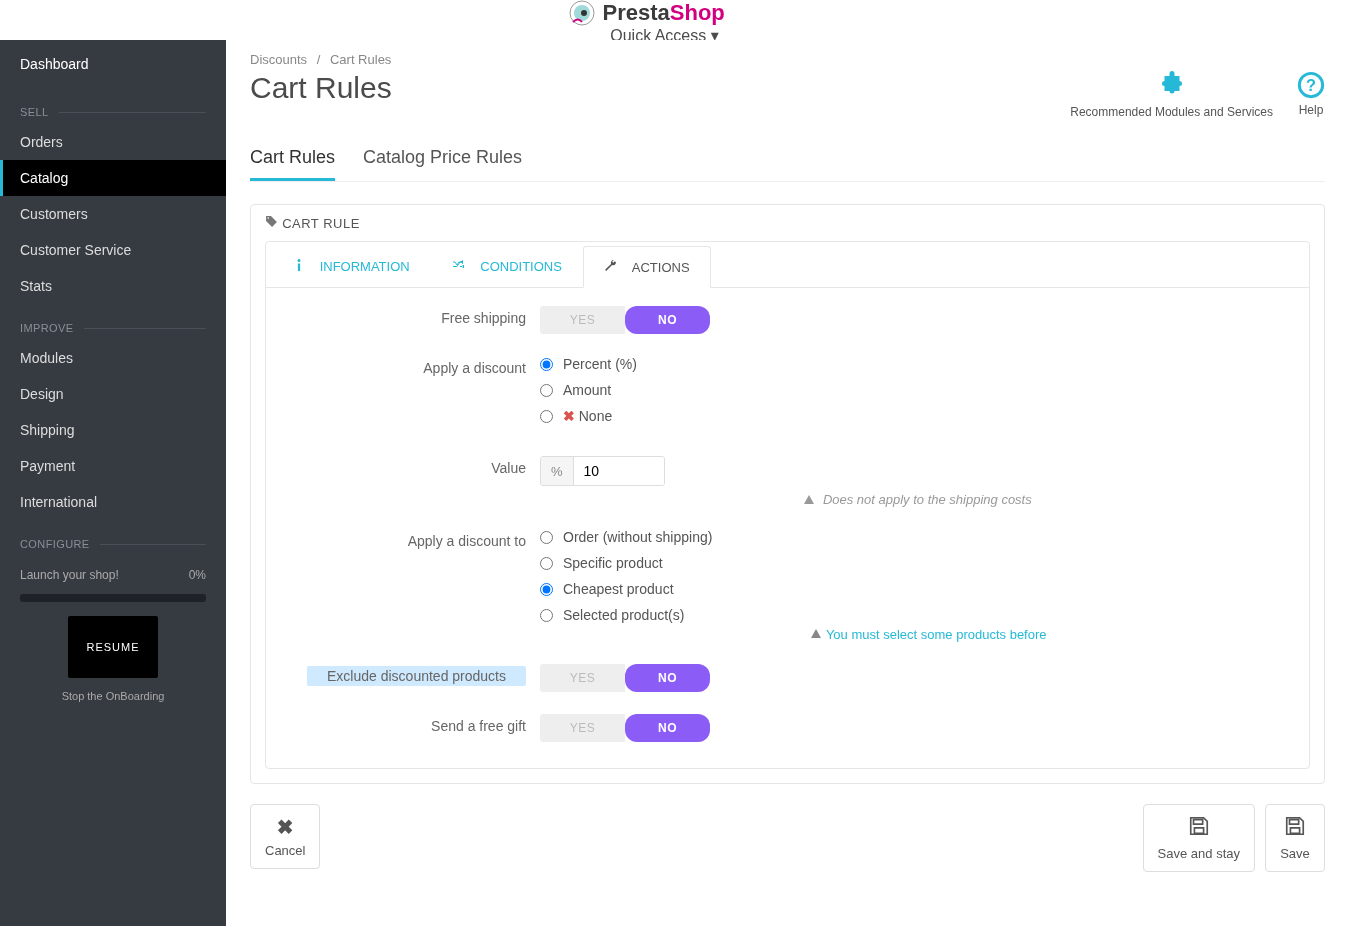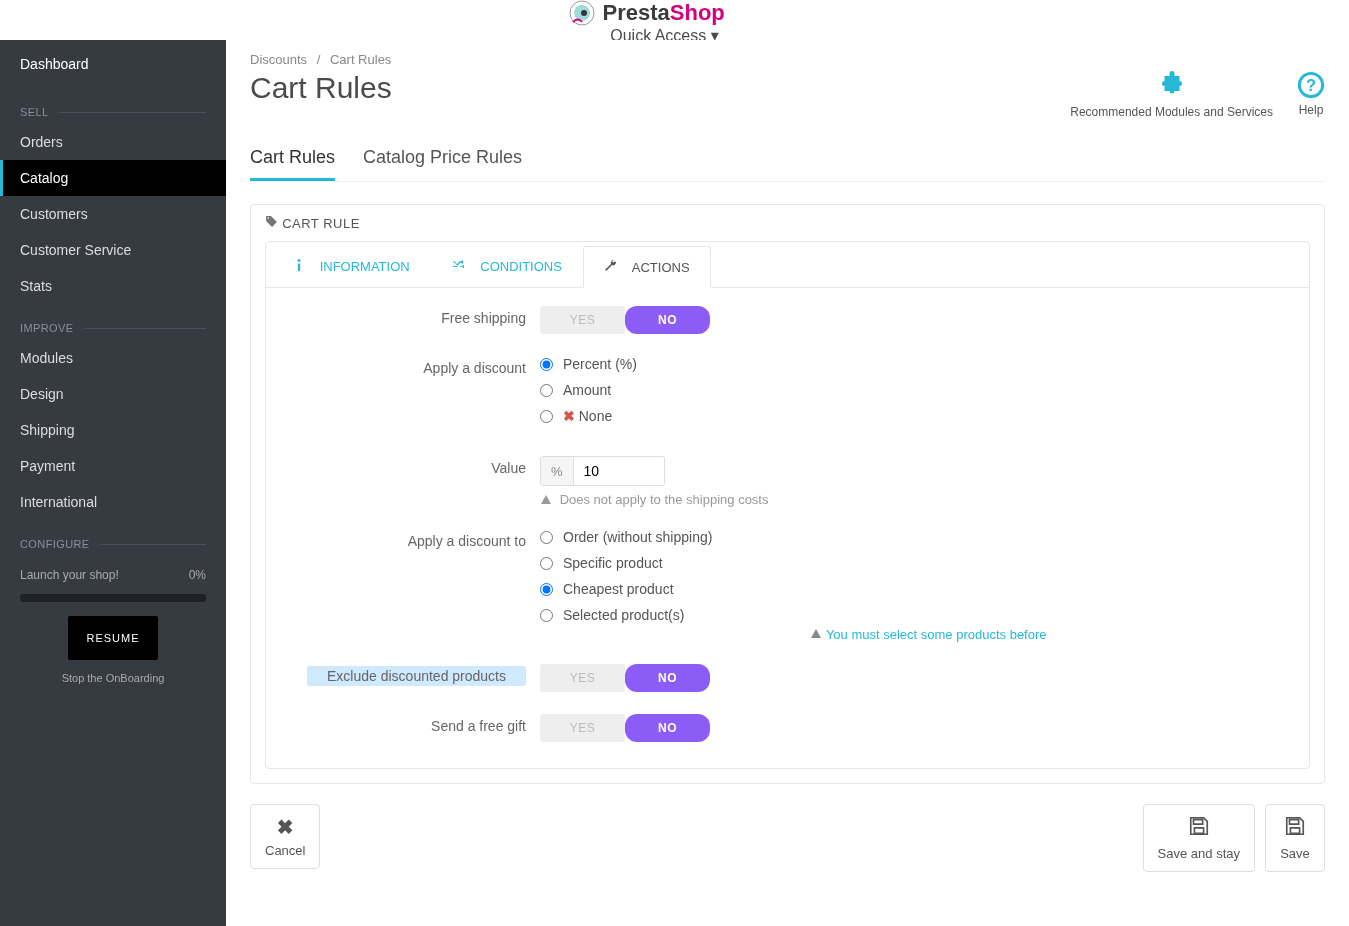--- a/index.html
+++ b/index.html
@@ -23,21 +23,21 @@
 
 
 .sidebar { position: absolute; top: 40px; left: 0; bottom: 0; width: 226px; background: #363a41; color: #bcbcbc; font-size: 13px; overflow-y: auto; }
 .side-item { display: block; padding: 10px 20px; color: #ddd; cursor: pointer; font-size: 14px; }
 .side-item.small { font-size: 11px; color: #8a8f97; text-transform: uppercase; letter-spacing: .4px; padding-top: 18px; padding-bottom: 6px; display: flex; align-items: center;}
 .side-item.small::after { content:""; flex:1; border-top:1px solid #4b4f57; margin-left:10px;}
 .side-item.active { background: #000; color: #fff; border-left: 3px solid #25b9d7; padding-left: 17px; font-weight: 500;}
 .side-item.dashboard { padding-top: 16px; padding-bottom: 16px; color: #fff;}
 .launch { padding: 12px 20px; font-size: 12px; color: #aaa; display:flex; justify-content:space-between;}
 .progressbar { height: 8px; background: #1e2127; margin: 0 20px 14px; border-radius: 3px;}
-.resume-btn { display:block; margin: 0 auto 12px; background:#000; color:#fff; border:none; padding:16px 18px; font-size:11px; letter-spacing:1px; border-radius:2px; cursor:pointer;}
+.resume-btn { display:block; margin: 0 auto 12px; background:#000; color:#fff; border:none; padding:25px 18px; font-size:11px; letter-spacing:1px; border-radius:2px; cursor:pointer;}
 .stop-onb { display:block; text-align:center; font-size:11px; color:#aaa; cursor:pointer; padding-bottom:14px;}
 
 
 .main { position: absolute; top: 40px; left: 226px; right: 0; bottom: 0; overflow-y: auto; padding: 12px 24px 24px; background: #fff;}
 .breadcrumb { color: #888; font-size: 13px; margin-bottom: 4px;}
 .breadcrumb a { color: #888; text-decoration: none;}
 .breadcrumb .sep { margin: 0 6px;}
 .page-header { display: flex; align-items: flex-start; margin-bottom: 18px;}
 .page-title { font-size: 30px; font-weight: 400; color: #4b4b4b; flex:1;}
 .header-actions { display:flex; gap:24px;}
@@ -67,21 +67,21 @@
 .yn-no { flex:1; background:#8b5cf6; color:#fff; display:flex; align-items:center; justify-content:center; font-size:12px; font-weight:600; letter-spacing:.5px;border-radius:12px;}
 
 .radio-line { display:flex; align-items:center; margin-bottom: 10px; font-size:14px; color:#555;}
 .radio-line input { margin-right: 10px;}
 .radio-x { color:#d9534f; font-weight:bold; margin-right:4px;}
 
 .input-group { display:inline-flex; border:1px solid #ddd; border-radius:3px; overflow:hidden; height:30px;}
 .input-addon { background:#f5f5f5; border-right:1px solid #ddd; padding: 0 10px; display:flex; align-items:center; color:#888;}
 .input-group input { border:none; outline:none; padding: 0 10px; width:90px; font-size:14px;}
 
-.help-text { font-size:13px; color:#999; margin-top:6px;}
+.help-text { font-size:13px; color:#999; font-style:italic; margin-top:6px;text-align:center;}
 .help-text svg { vertical-align:-2px; margin-right:4px;}
 .link-text { color:#25b9d7; font-size:13px; margin-top:4px;text-align:center;}
 .highlight-label { background: #cfe9ff; padding: 2px 20px; border-radius:2px;}
 
 
 .footer-btns { display:flex; align-items:flex-start; }
 .btn { border:1px solid #ddd; border-radius:4px; padding: 10px 14px; background:#fff; text-align:center; font-size:13px; color:#555; cursor:pointer; min-width:60px;}
 .btn .icn { display:block; font-size:20px; margin-bottom:4px;}
 .footer-spacer { flex:1;}
 </style>

